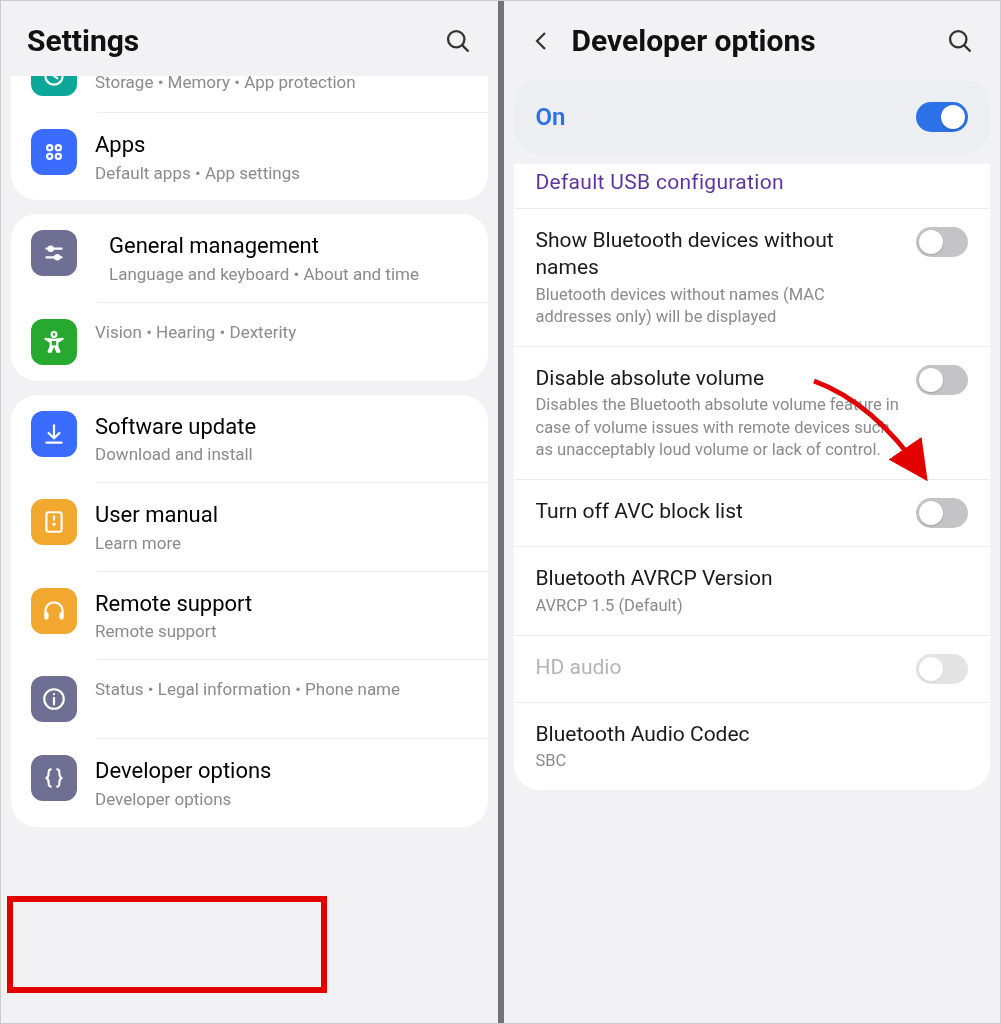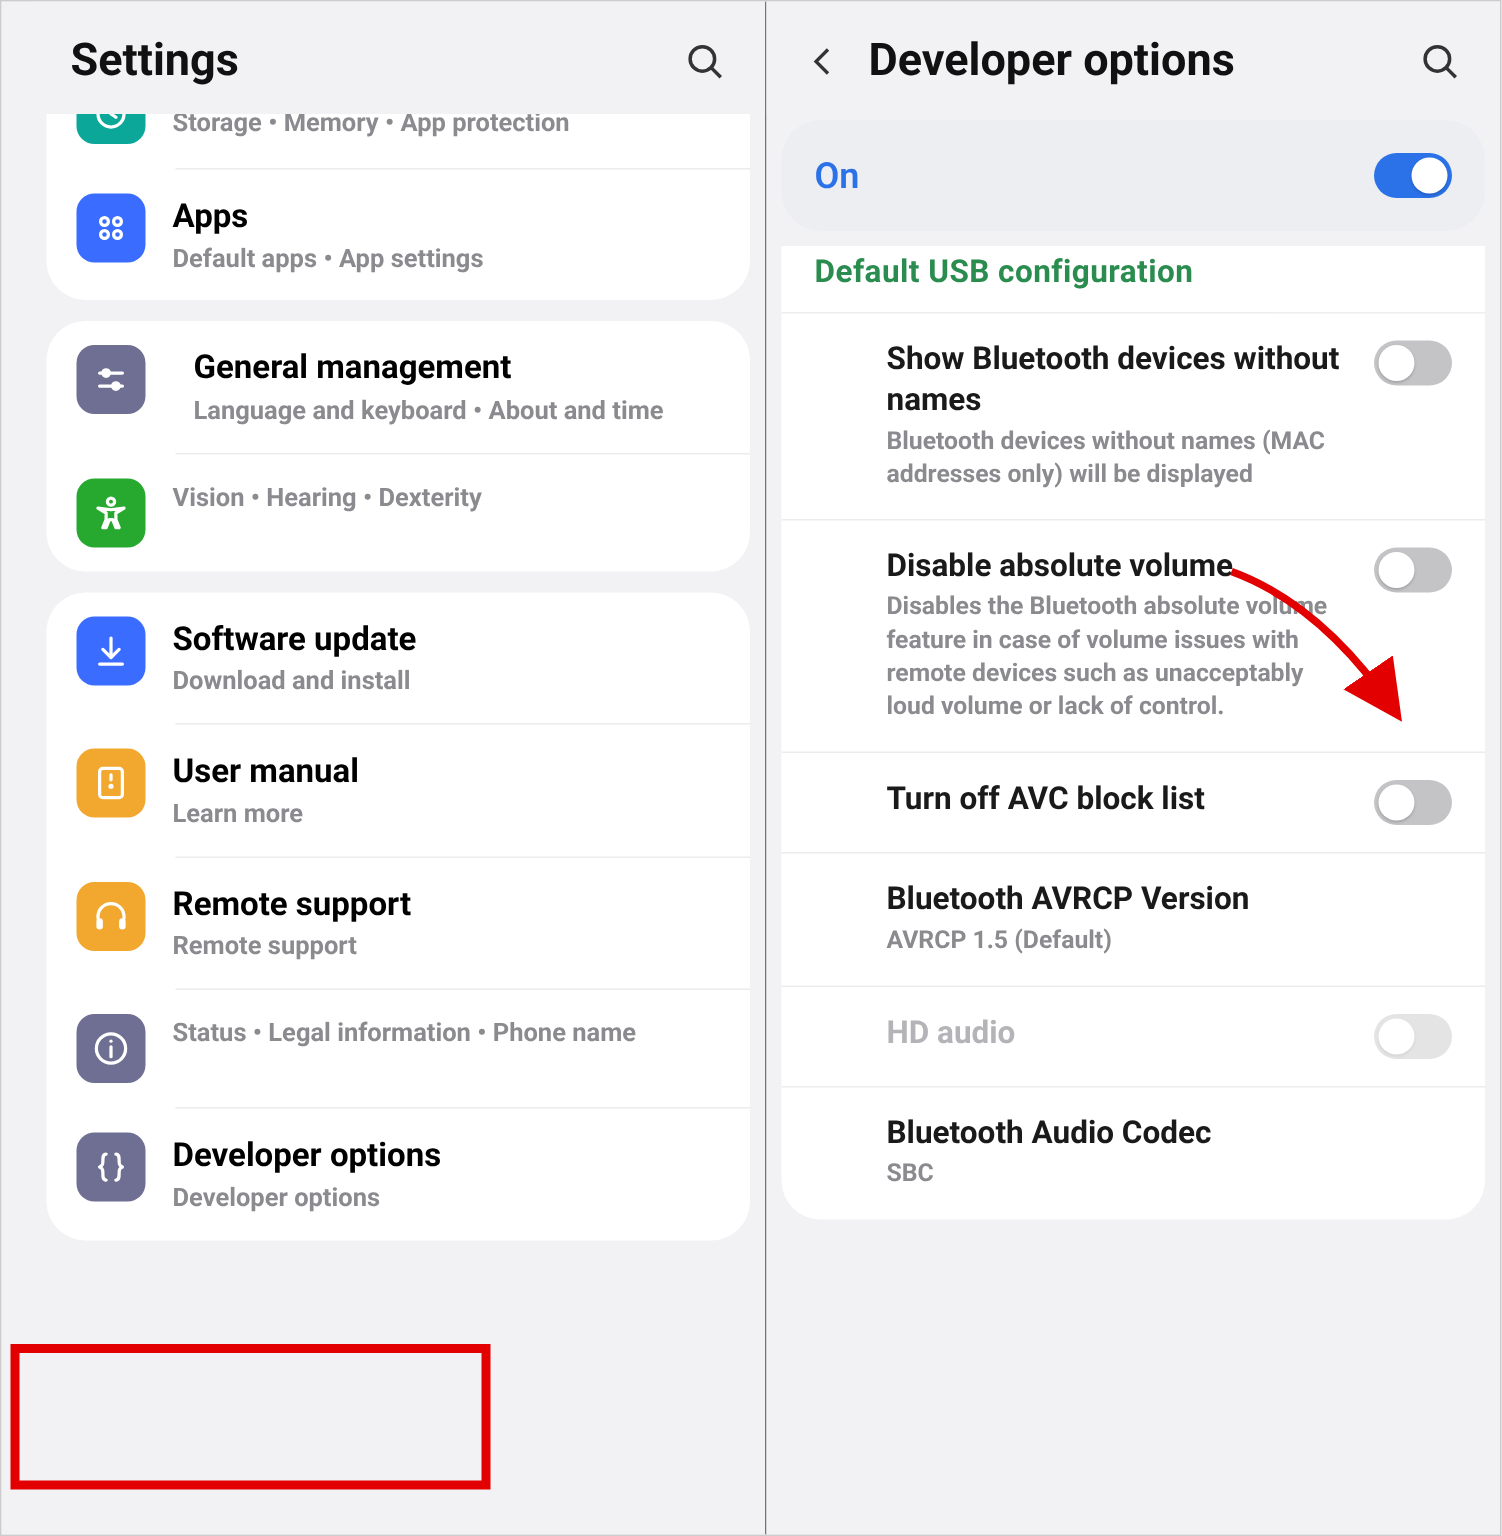--- a/index.html
+++ b/index.html
@@ -10,41 +10,40 @@
     height: 1024px;
     display: flex;
     border: 1px solid #ccc;
   }
   .pane {
     flex: 1;
     background: #f2f2f5;
     overflow: hidden;
     position: relative;
   }
-  .pane-left { border-right: 1px solid #737373; padding-left: 20px; }
+  .pane-left { border-right: 6px solid #737373; }
   .header {
     display: flex;
     align-items: center;
     padding: 22px 26px 18px 26px;
     background: #f2f2f5;
   }
   .header-title {
     font-size: 30px;
     font-weight: 700;
     color: #111;
     flex: 1;
   }
   .header .back { width: 30px; margin-right: 12px; cursor: pointer; }
   .search-btn { cursor: pointer; }
   .section {
     background: #fff;
     border-radius: 26px;
     margin: 6px 10px 14px 10px;
     overflow: hidden;
-    font-weight: bold;
   }
   .section.partial-top { border-top-left-radius: 0; border-top-right-radius: 0; margin-top: 0;}
   .row {
     display: flex;
     align-items: flex-start;
     padding: 16px 20px;
     gap: 18px;
     cursor: pointer;
   }
   .row + .row { border-top: 1px solid #ececef; margin-left: 80px; padding-left: 0;}
@@ -84,21 +83,21 @@
     box-shadow: 0 1px 2px rgba(0,0,0,.2);
   }
   .switch.on { background: #2b72e8; }
   .switch.on::after { left: 25px; }
   .switch.disabled { opacity: .45; cursor: default; }
   .opt {
     display: flex; align-items: flex-start;
     padding: 18px 22px; gap: 14px; cursor: pointer;
   }
   .opt + .opt { border-top: 1px solid #ececef; }
-  .opt-text { flex: 1; margin-left: 48px; }
+  .opt-text { flex: 1; }
   .opt-title { font-size: 21px; color: #1a1a1a; line-height: 1.3; }
   .opt-title.disabled { color: #b4b4b8; }
   .opt-sub { font-size: 16.5px; color: #8a8a8f; line-height: 1.35; margin-top: 2px; }
   .cutoff-title {
     font-size: 21px; color: #b8b8bb; padding: 0 22px 6px 22px;
     text-decoration: line-through; opacity: .9;
     letter-spacing: .3px;
   }
   .arrow {
     position: absolute;
@@ -259,21 +258,21 @@
         </svg>
     </div>
   </div>
 
   <div class="master-toggle">
     <div class="label">On</div>
     <div class="switch on"></div>
   </div>
 
   <div class="section partial-top" style="position:relative;">
-    <div class="cutoff-title" style="border-bottom:1px solid #ececef; padding-bottom:14px; padding-top:6px; text-decoration:none; color:#15803d;">Default USB configuration</div>
+    <div class="cutoff-title" style="border-bottom:1px solid #ececef; padding-bottom:14px; padding-top:6px; text-decoration:none; color:#4c1d95;">Default USB configuration</div>
     <div id="right-opts">
         <div class="opt">
           <div class="opt-text">
             <div class="opt-title">Show Bluetooth devices without names</div>
             <div class="opt-sub">Bluetooth devices without names (MAC addresses only) will be displayed</div>
           </div>
           <div class="switch"></div>
         </div>
         <div class="opt">
           <div class="opt-text">

